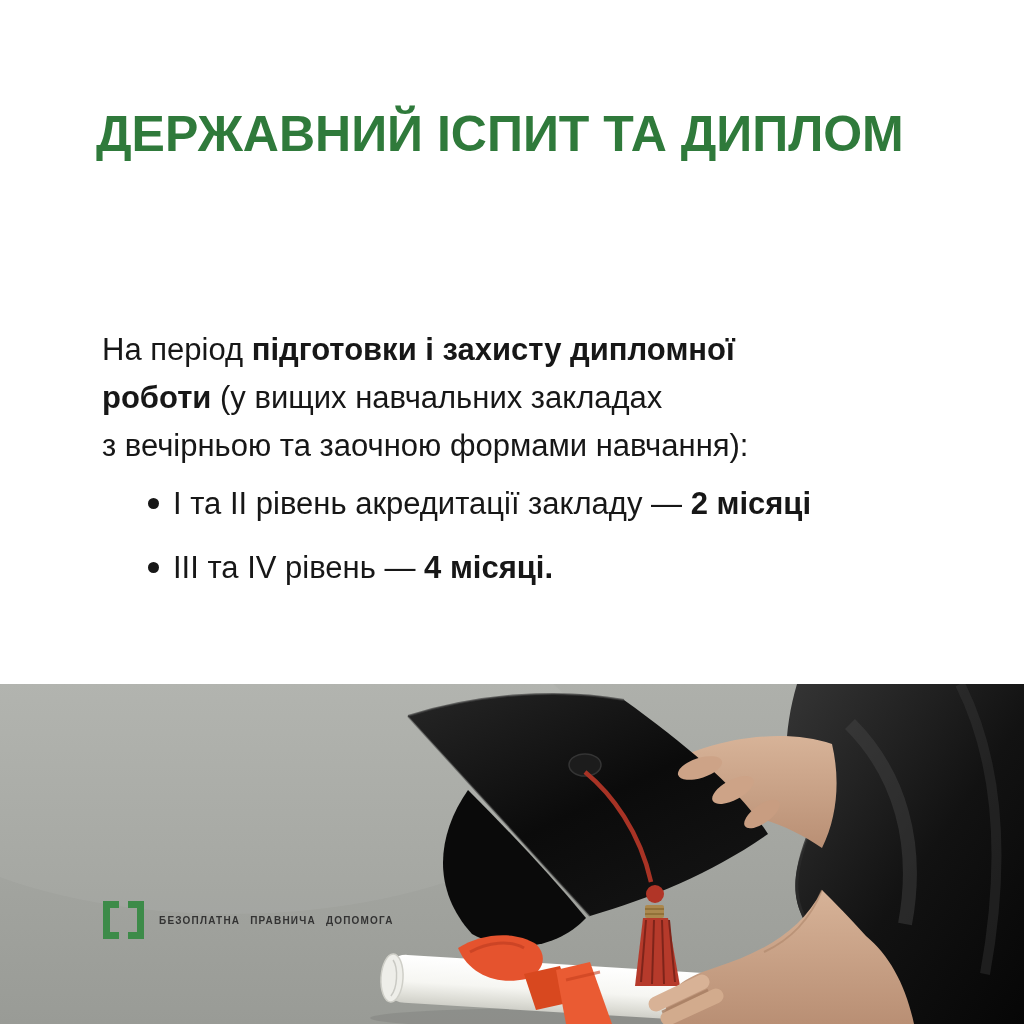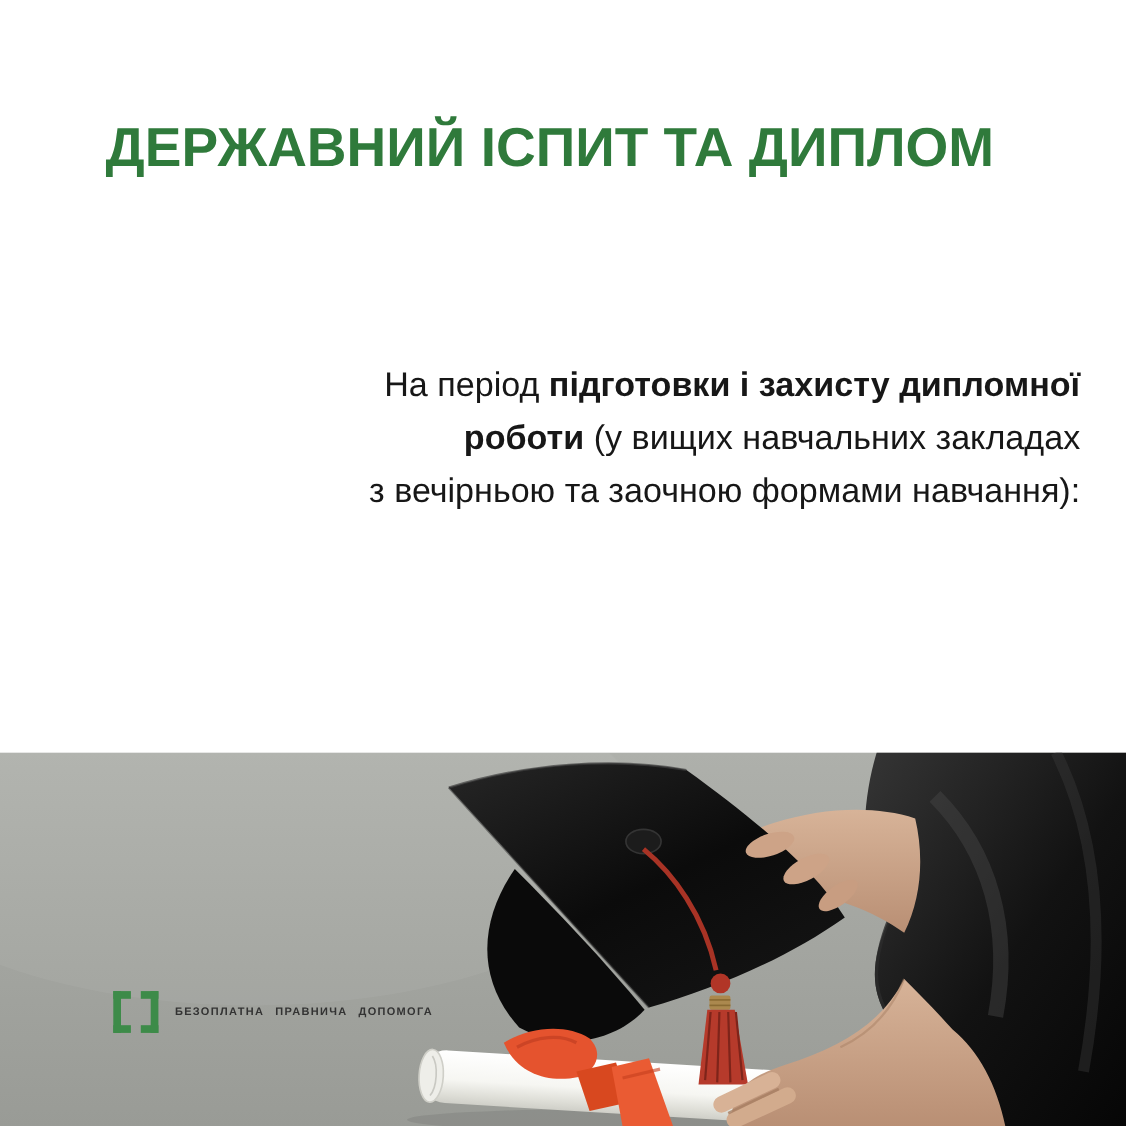--- a/index.html
+++ b/index.html
@@ -3,21 +3,21 @@
 <meta charset="utf-8">
 <style>
   html,body{margin:0;padding:0;}
   body{
     width:1024px;height:1024px;
     font-family:"Liberation Sans", sans-serif;
     background:#ffffff;
   }
   .poster{
     position:relative;width:1024px;height:1024px;
-    background:#ffffff;overflow:hidden;text-align:right;
+    background:#ffffff;overflow:hidden;
   }
   .title{
     position:absolute;left:96px;top:109px;margin:0;
     font-size:50px;line-height:50px;font-weight:700;
     letter-spacing:0px;color:#2f7a3b;white-space:nowrap;
   }
   .para{
     position:absolute;left:102px;margin:0;width:880px;
     font-size:31px;line-height:48px;color:#171717;
     white-space:pre-wrap;
@@ -62,20 +62,24 @@
 
 <div class="poster">
 
   <h1 class="title">ДЕРЖАВНИЙ ІСПИТ ТА ДИПЛОМ</h1>
 
 
   <p class="para p2"><span>На період </span><b>підготовки і захисту дипломної
 роботи</b><span> (у вищих навчальних закладах
 з вечірньою та заочною формами навчання):</span></p>
 
+  <ul class="bullets">
+    <li><span class="dot"></span><span>І та ІІ рівень акредитації закладу — </span><b>2 місяці</b></li>
+    <li><span class="dot"></span><span>ІІІ та IV рівень — </span><b>4 місяці.</b></li>
+  </ul>
 
   <svg class="photo" viewBox="0 0 1024 340" xmlns="http://www.w3.org/2000/svg">
     <defs>
       <linearGradient id="bgGrad" x1="0" y1="0" x2="0" y2="1">
         <stop offset="0" stop-color="#aeb0ab"></stop>
         <stop offset="1" stop-color="#999b96"></stop>
       </linearGradient>
       <linearGradient id="gownGrad" x1="0" y1="0" x2="1" y2="1">
         <stop offset="0" stop-color="#353535"></stop>
         <stop offset="0.55" stop-color="#121212"></stop>

